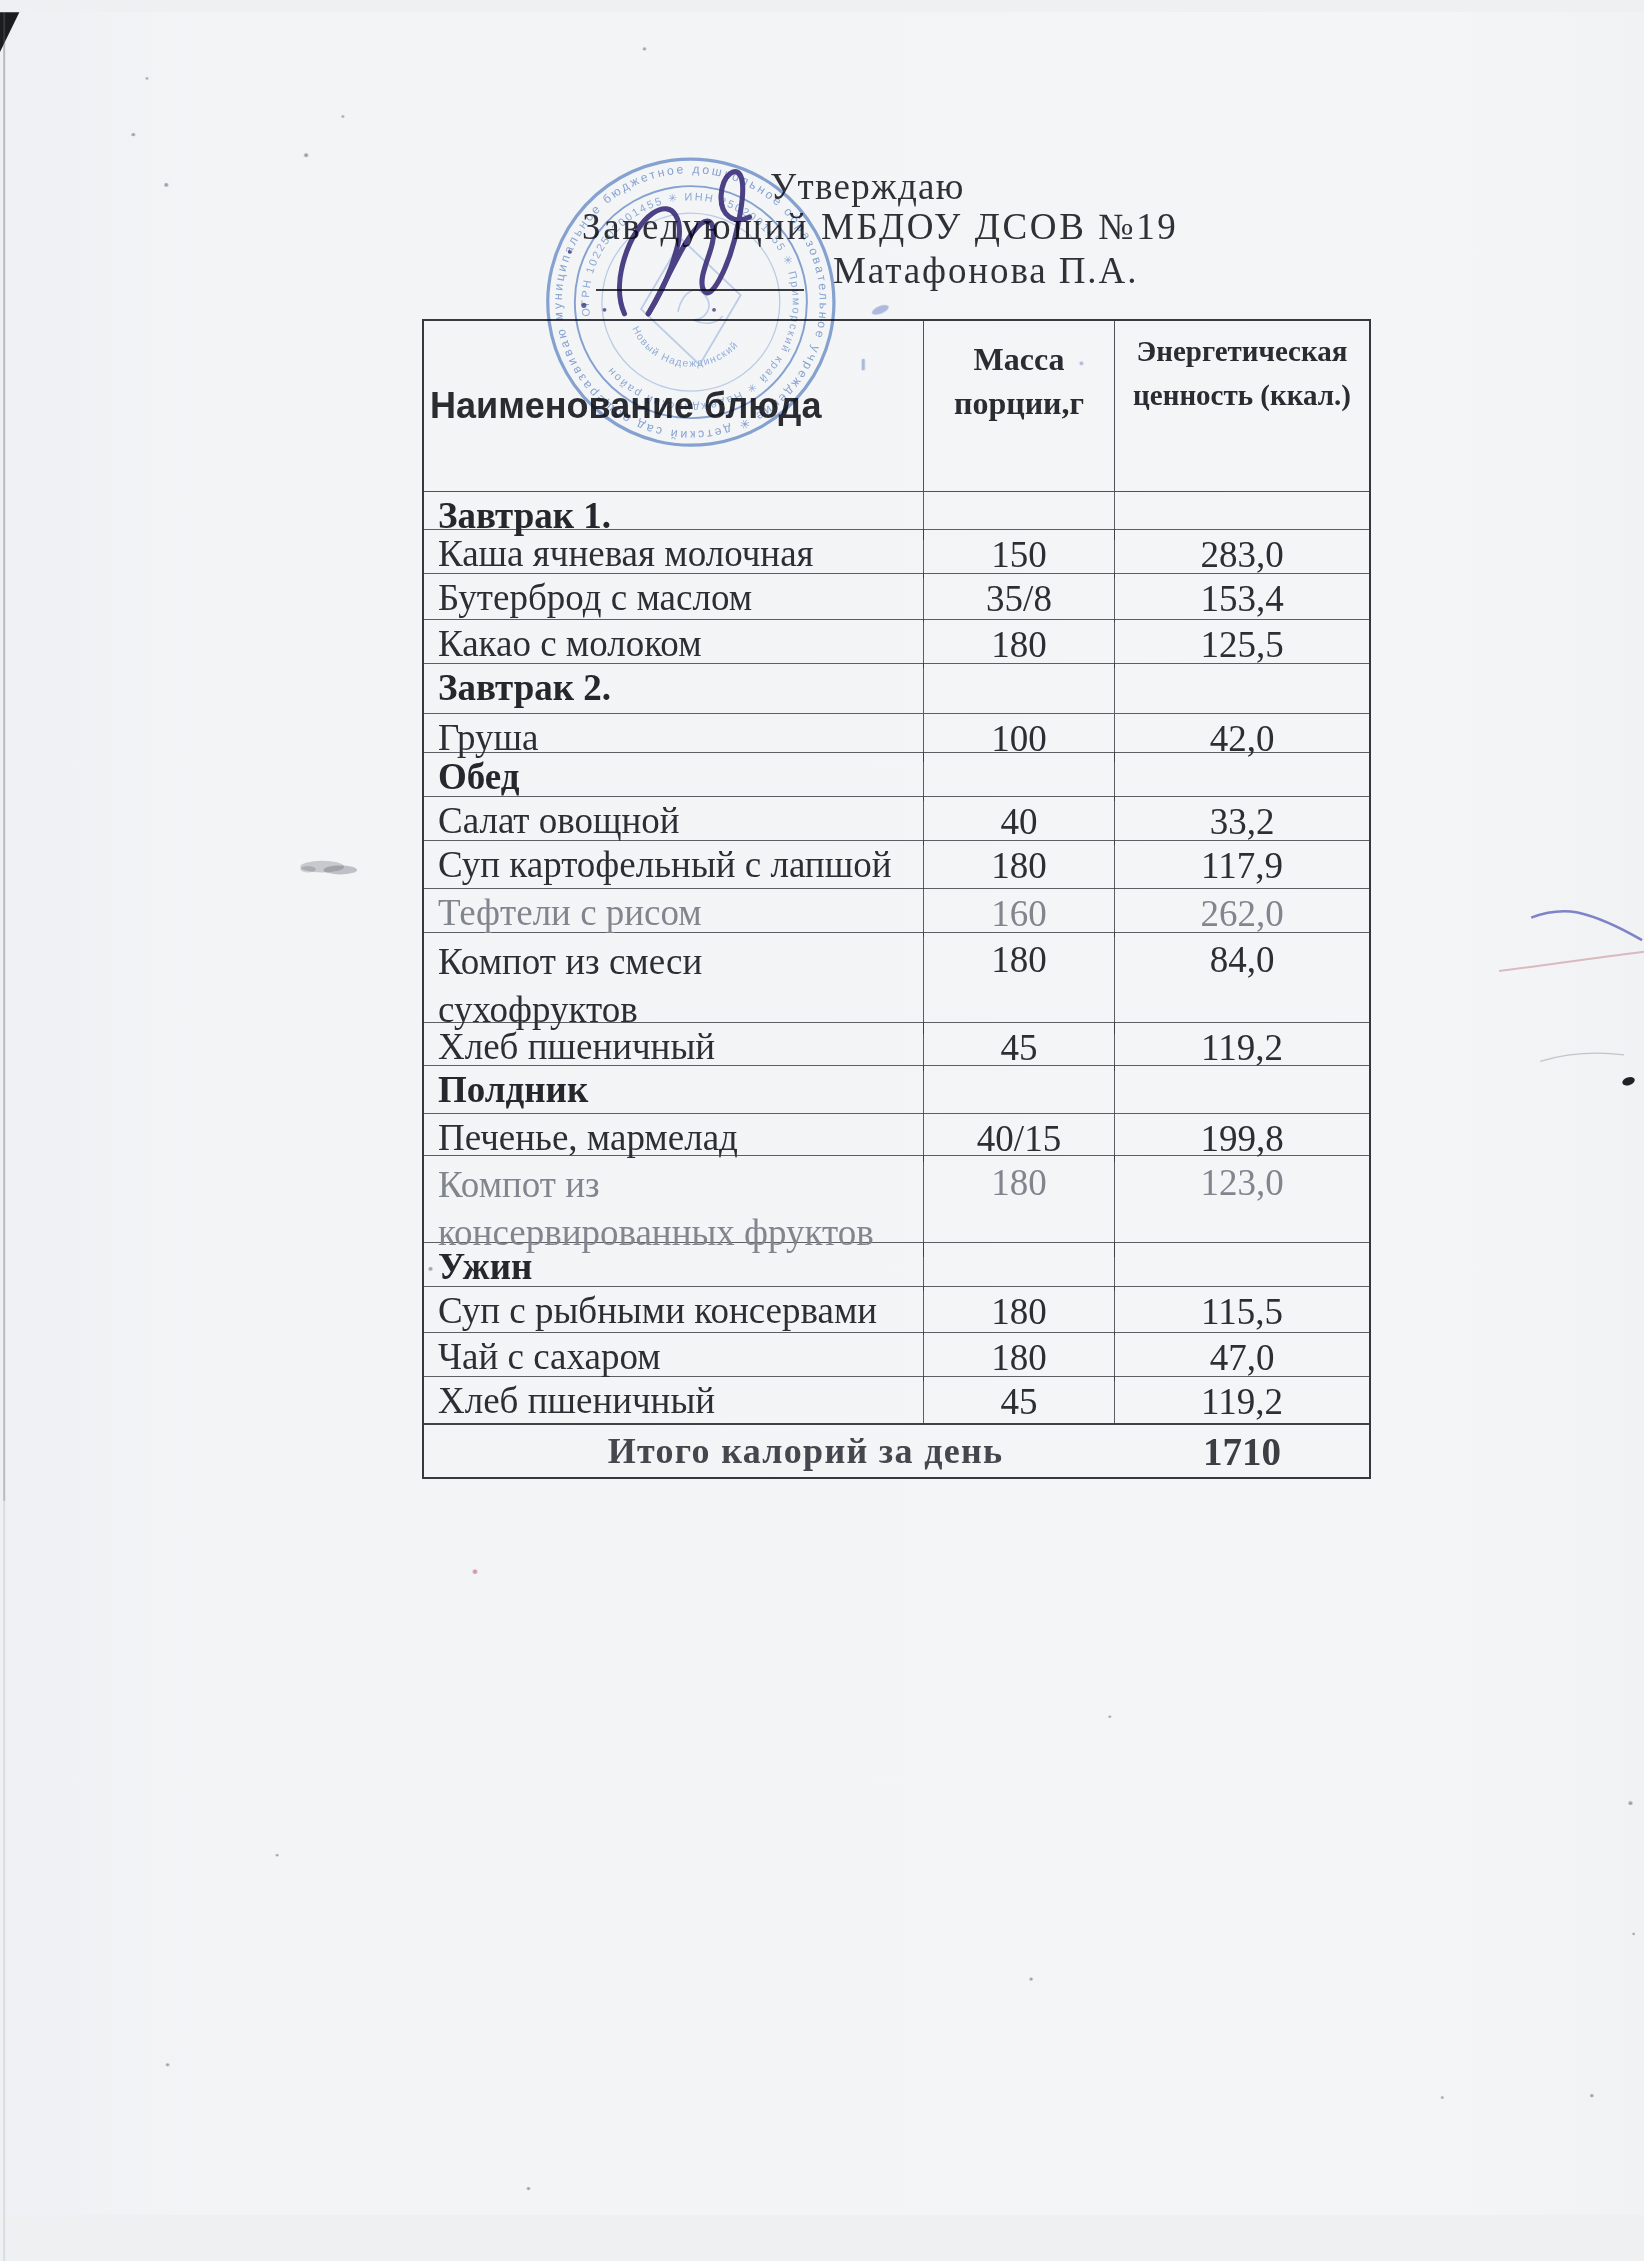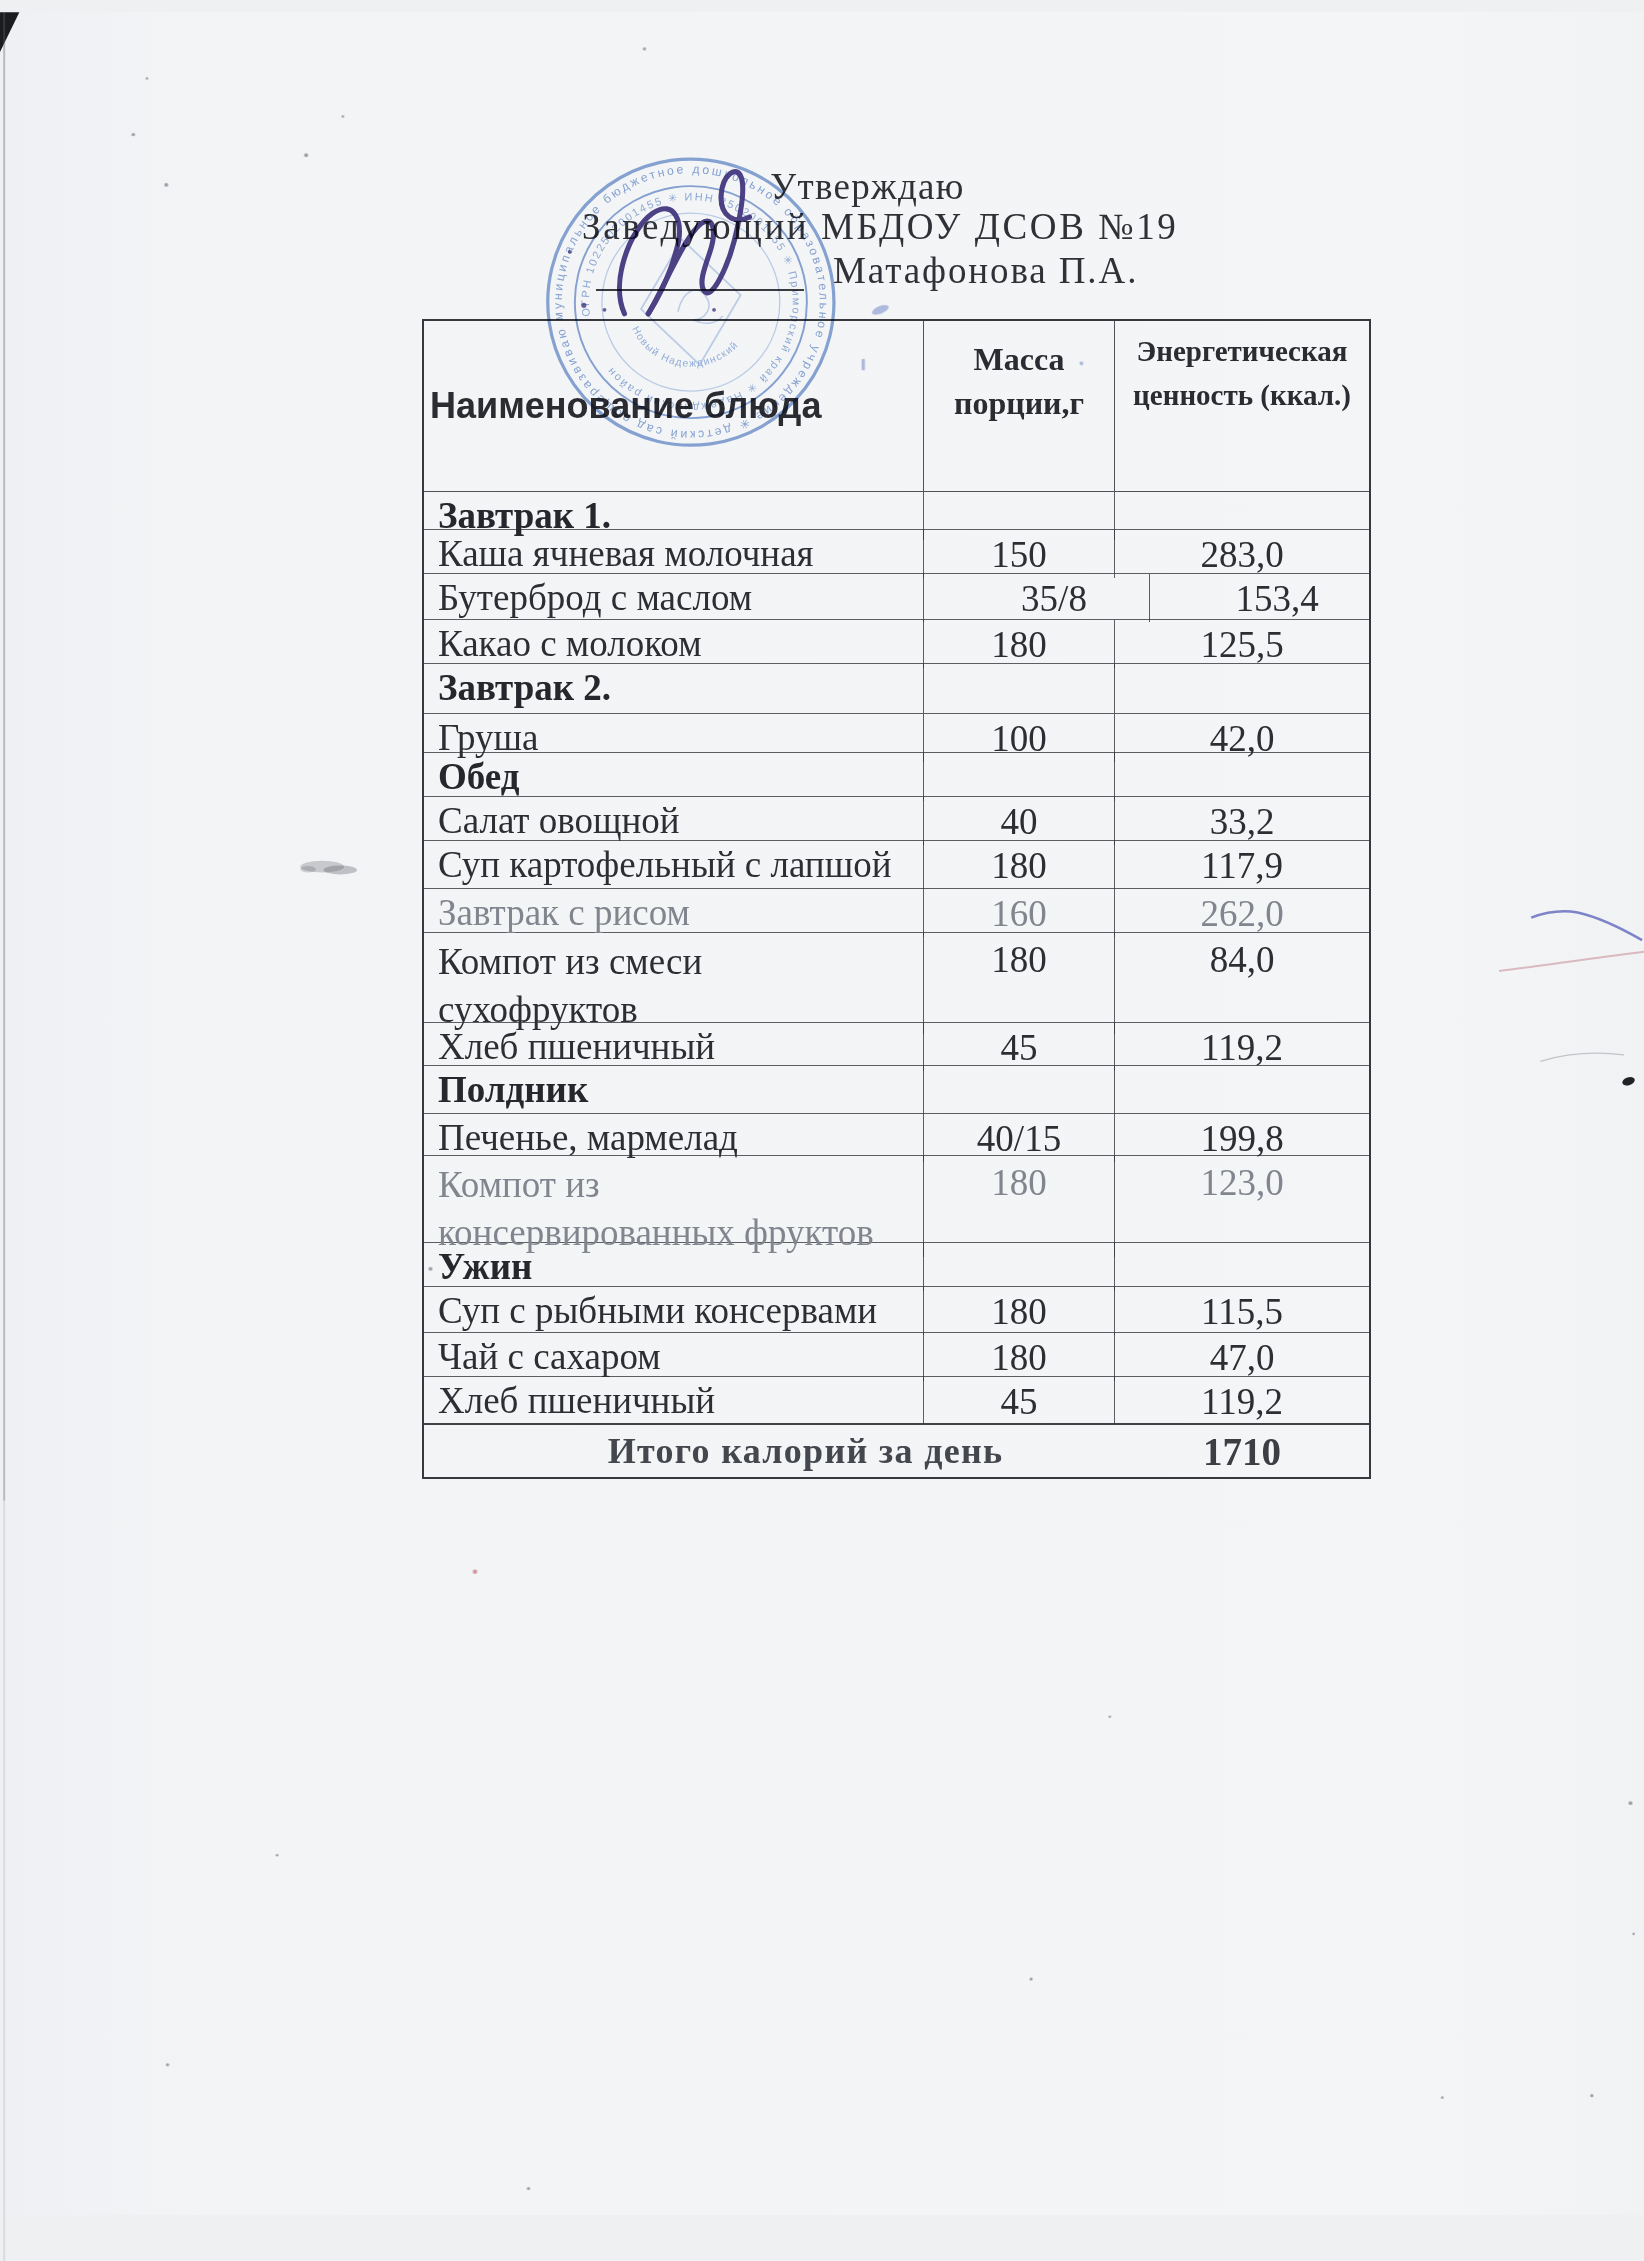--- a/index.html
+++ b/index.html
@@ -85,21 +85,21 @@
         <div class="row section" style="height: 38px;">
           <div class="cell cname">Завтрак 1.</div>
           <div class="cell cnum"></div>
           <div class="cell cnum last"></div>
         </div>
         <div class="row dish" style="height: 44px;">
           <div class="cell cname">Каша ячневая молочная</div>
           <div class="cell cnum">150</div>
           <div class="cell cnum last">283,0</div>
         </div>
-        <div class="row dish" style="height: 46px; gap: 35px;">
+        <div class="row dish" style="height: 46px;">
           <div class="cell cname">Бутерброд с маслом</div>
           <div class="cell cnum">35/8</div>
           <div class="cell cnum last">153,4</div>
         </div>
         <div class="row dish" style="height: 44px;">
           <div class="cell cname">Какао с молоком</div>
           <div class="cell cnum">180</div>
           <div class="cell cnum last">125,5</div>
         </div>
         <div class="row section" style="height: 50px;">
@@ -121,21 +121,21 @@
           <div class="cell cname">Салат овощной</div>
           <div class="cell cnum">40</div>
           <div class="cell cnum last">33,2</div>
         </div>
         <div class="row dish" style="height: 48px;">
           <div class="cell cname">Суп картофельный с лапшой</div>
           <div class="cell cnum">180</div>
           <div class="cell cnum last">117,9</div>
         </div>
         <div class="row dish faded" style="height: 44px;">
-          <div class="cell cname">Завтрак с рисом</div>
+          <div class="cell cname">Тефтели с рисом</div>
           <div class="cell cnum">160</div>
           <div class="cell cnum last">262,0</div>
         </div>
         <div class="row dish tall" style="height: 90px;">
           <div class="cell cname">Компот из смеси
 сухофруктов</div>
           <div class="cell cnum">180</div>
           <div class="cell cnum last">84,0</div>
         </div>
         <div class="row dish" style="height: 43px;">

